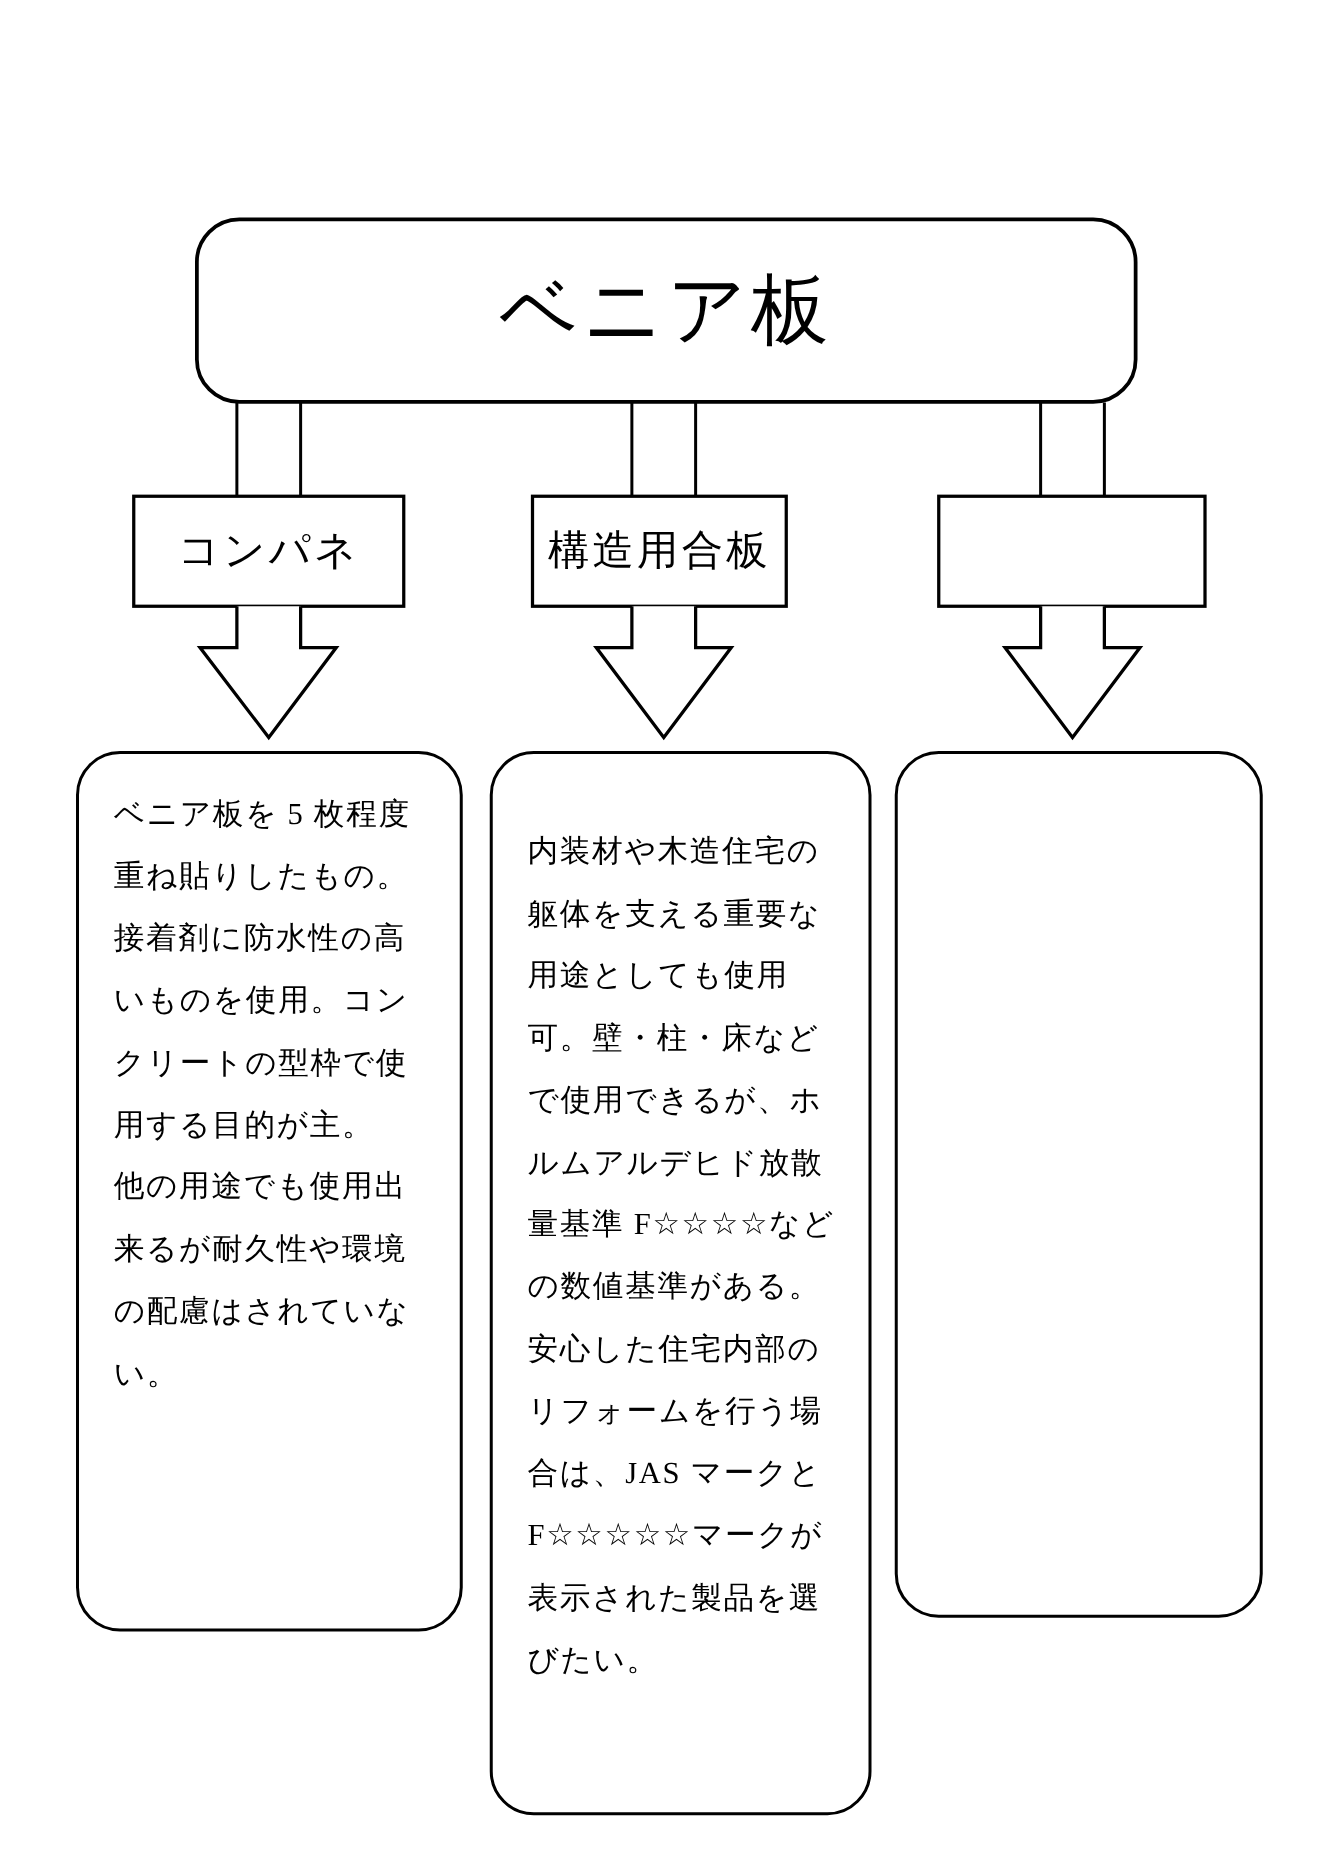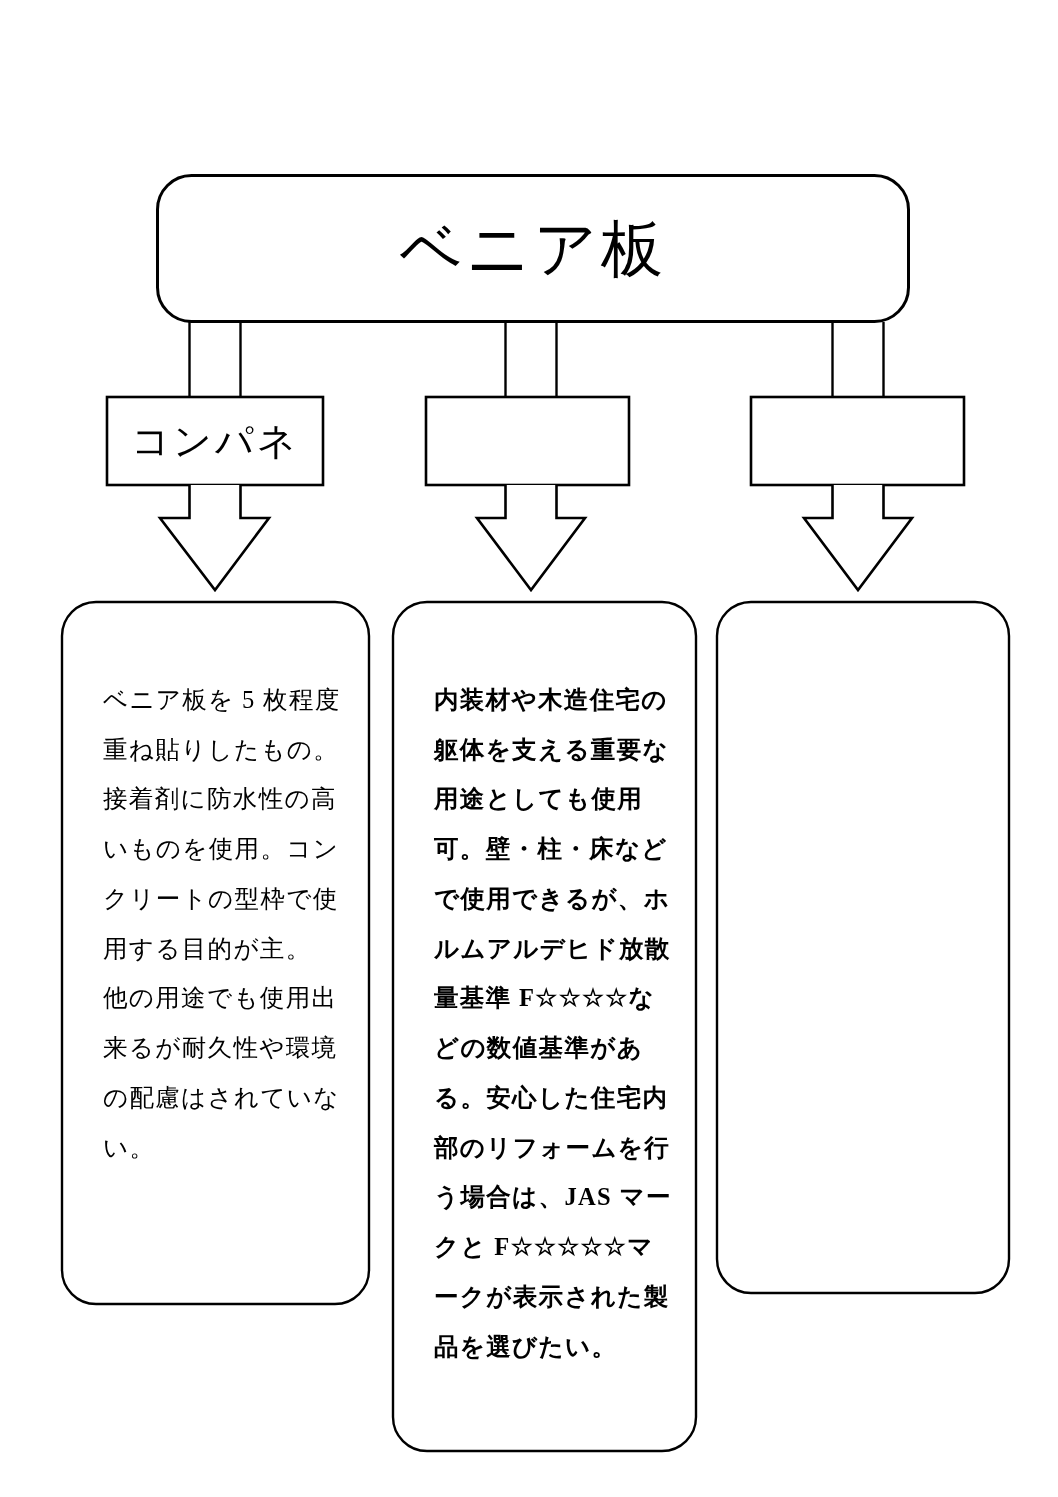--- a/index.html
+++ b/index.html
@@ -49,46 +49,45 @@
 
   
   .cat-node {
     position: absolute;
     box-sizing: border-box;
     display: flex;
     align-items: center;
     justify-content: center;
   }
   .cat-label {
-    font-size: 38px;
+    font-size: 33px;
     line-height: 1;
     letter-spacing: 0.08em;
     white-space: nowrap;
   }
   #cat-0 { left: 106px; top: 396px; width: 218px; height: 90px; }
   #cat-1 { left: 425px; top: 396px; width: 205px; height: 90px; }
   #cat-2 { left: 750px; top: 396px; width: 215px; height: 90px; }
 
   
   .desc-node {
     position: absolute;
     box-sizing: border-box;
-    padding: 26px 22px 10px 42px;
-    margin-top: 48px;
+    padding: 26px 22px 10px 30px;
   }
   .desc-text {
     font-size: 24.5px;
     line-height: 2.03;
     letter-spacing: 0.055em;
     text-align: left;
     white-space: pre-wrap;
     word-break: break-all;
   }
   #desc-0 { left: 61px;  top: 601px; width: 309px;  height: 704px; }
-  #desc-1 { left: 392px; top: 601px; width: 305px;  height: 851px; font-weight: bold; }
+  #desc-1 { left: 392px; top: 631px; width: 305px;  height: 851px; }
   #desc-2 { left: 716px; top: 601px; width: 294px;  height: 693px; }
 </style>
 </head>
 <body>
 
 <div id="page">
 
   <svg id="svg-layer" viewBox="0 0 1058 1497" xmlns="http://www.w3.org/2000/svg">
 
     <rect x="157.5" y="175.5" width="751" height="146" rx="34" ry="34" fill="#ffffff" stroke="#000000" stroke-width="3"></rect>
@@ -123,20 +122,23 @@
     <rect x="717" y="602" width="292" height="691" rx="34" ry="34" fill="#ffffff" stroke="#000000" stroke-width="2.4"></rect>
   </svg>
 
   <div class="root-node">
     <span class="root-label">ベニア板</span>
   </div>
 
   <div class="cat-node" id="cat-0">
     <span class="cat-label">コンパネ</span>
   </div>
+  <div class="cat-node" id="cat-1">
+    <span class="cat-label">構造用合板</span>
+  </div>
 
   <div class="desc-node" id="desc-0">
     <div class="desc-text">ベニア板を 5 枚程度重ね貼りしたもの。
 接着剤に防水性の高いものを使用。コンクリートの型枠で使用する目的が主。
 他の用途でも使用出来るが耐久性や環境の配慮はされていない。</div>
   </div>
   <div class="desc-node" id="desc-1">
     <div class="desc-text">内装材や木造住宅の躯体を支える重要な用途としても使用可。壁・柱・床などで使用できるが、ホルムアルデヒド放散量基準 F☆☆☆☆などの数値基準がある。安心した住宅内部のリフォームを行う場合は、JAS マークと F☆☆☆☆☆マークが表示された製品を選びたい。</div>
   </div>
 

